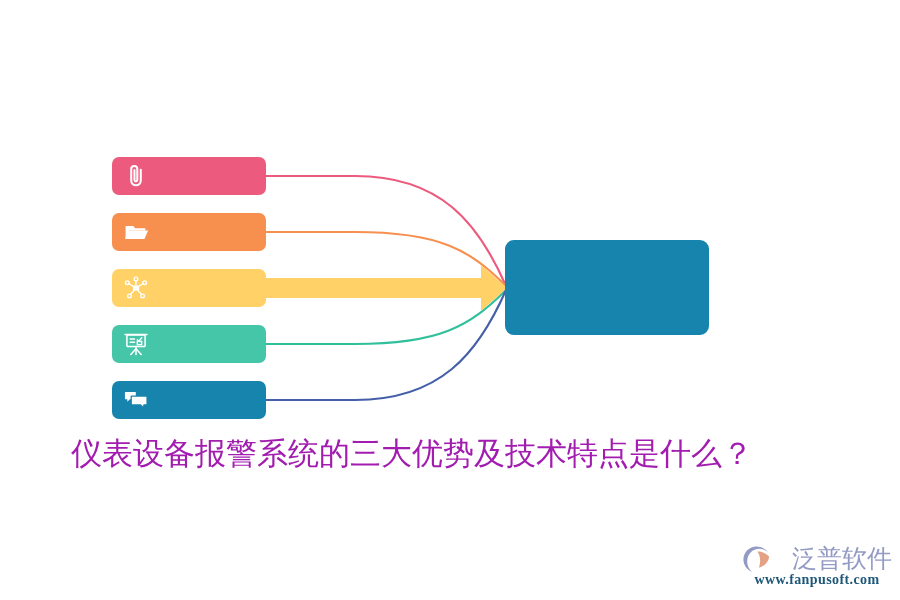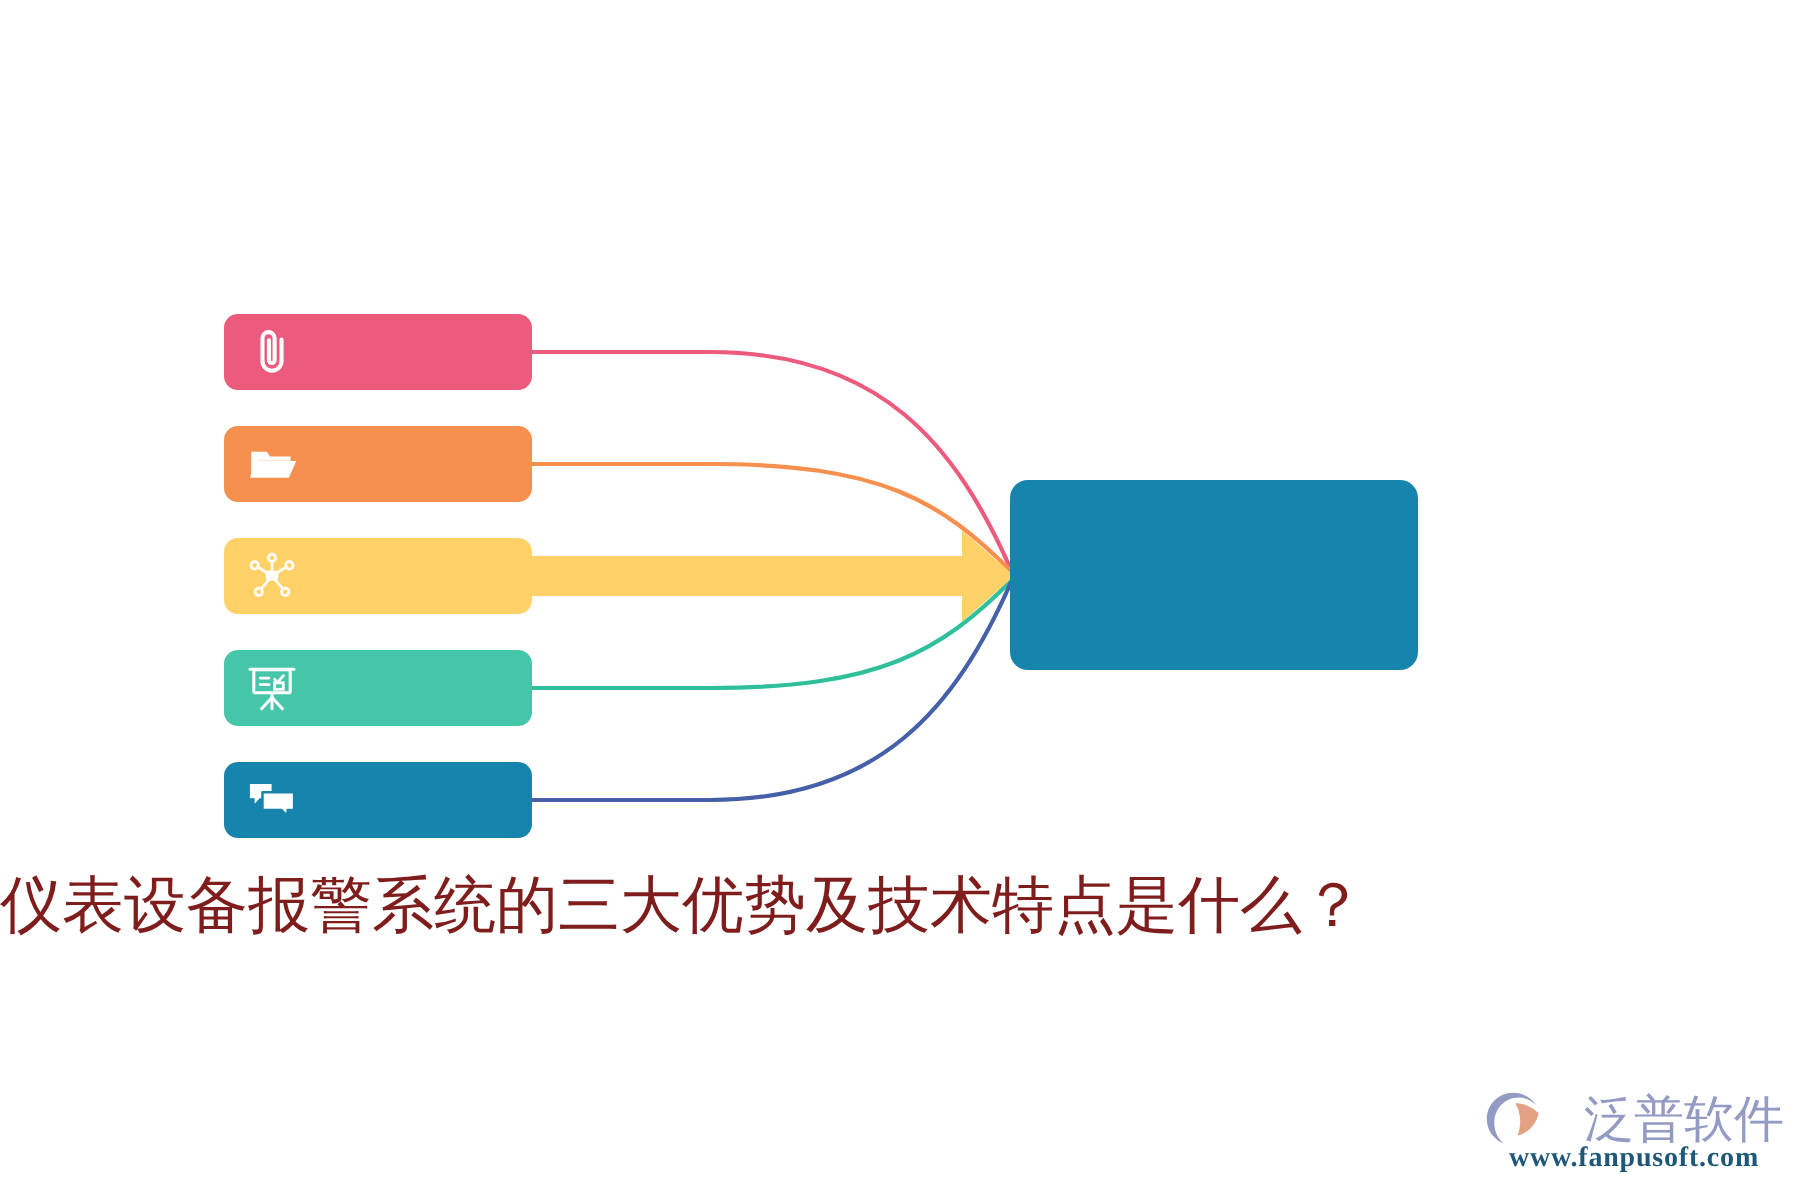--- a/index.html
+++ b/index.html
@@ -88,44 +88,44 @@
     text-align: center;
     line-height: 1.35;
   }
 
   
   #caption {
     position: absolute;
     left: 0;
     top: 430px;
     width: 824px;
-    text-align: left;
+    text-align: center;
     font-size: 31px;
     line-height: 46px;
-    color: #7f1d1d;
+    color: #a21caf;
     font-family: "DejaVu Sans", "Liberation Sans", sans-serif;
     font-weight: 400;
     letter-spacing: 0px;
     z-index: 4;
   }
 
   
   #watermark {
     position: absolute;
     right: 8px;
     bottom: 12px;
     z-index: 5;
     display: flex;
     flex-direction: column;
     align-items: center;
     opacity: 0.92;
   }
   #watermark-top {
     display: flex;
-    align-items: center;
+    align-items: flex-start;
     gap: 20px;
   }
   #watermark-mark { width: 30px; height: 28px; display: block; }
   #watermark-name {
     font-size: 25px;
     color: #8a92bf;
     font-family: "DejaVu Sans", "Liberation Sans", sans-serif;
     letter-spacing: 0px;
     line-height: 27px;
   }

